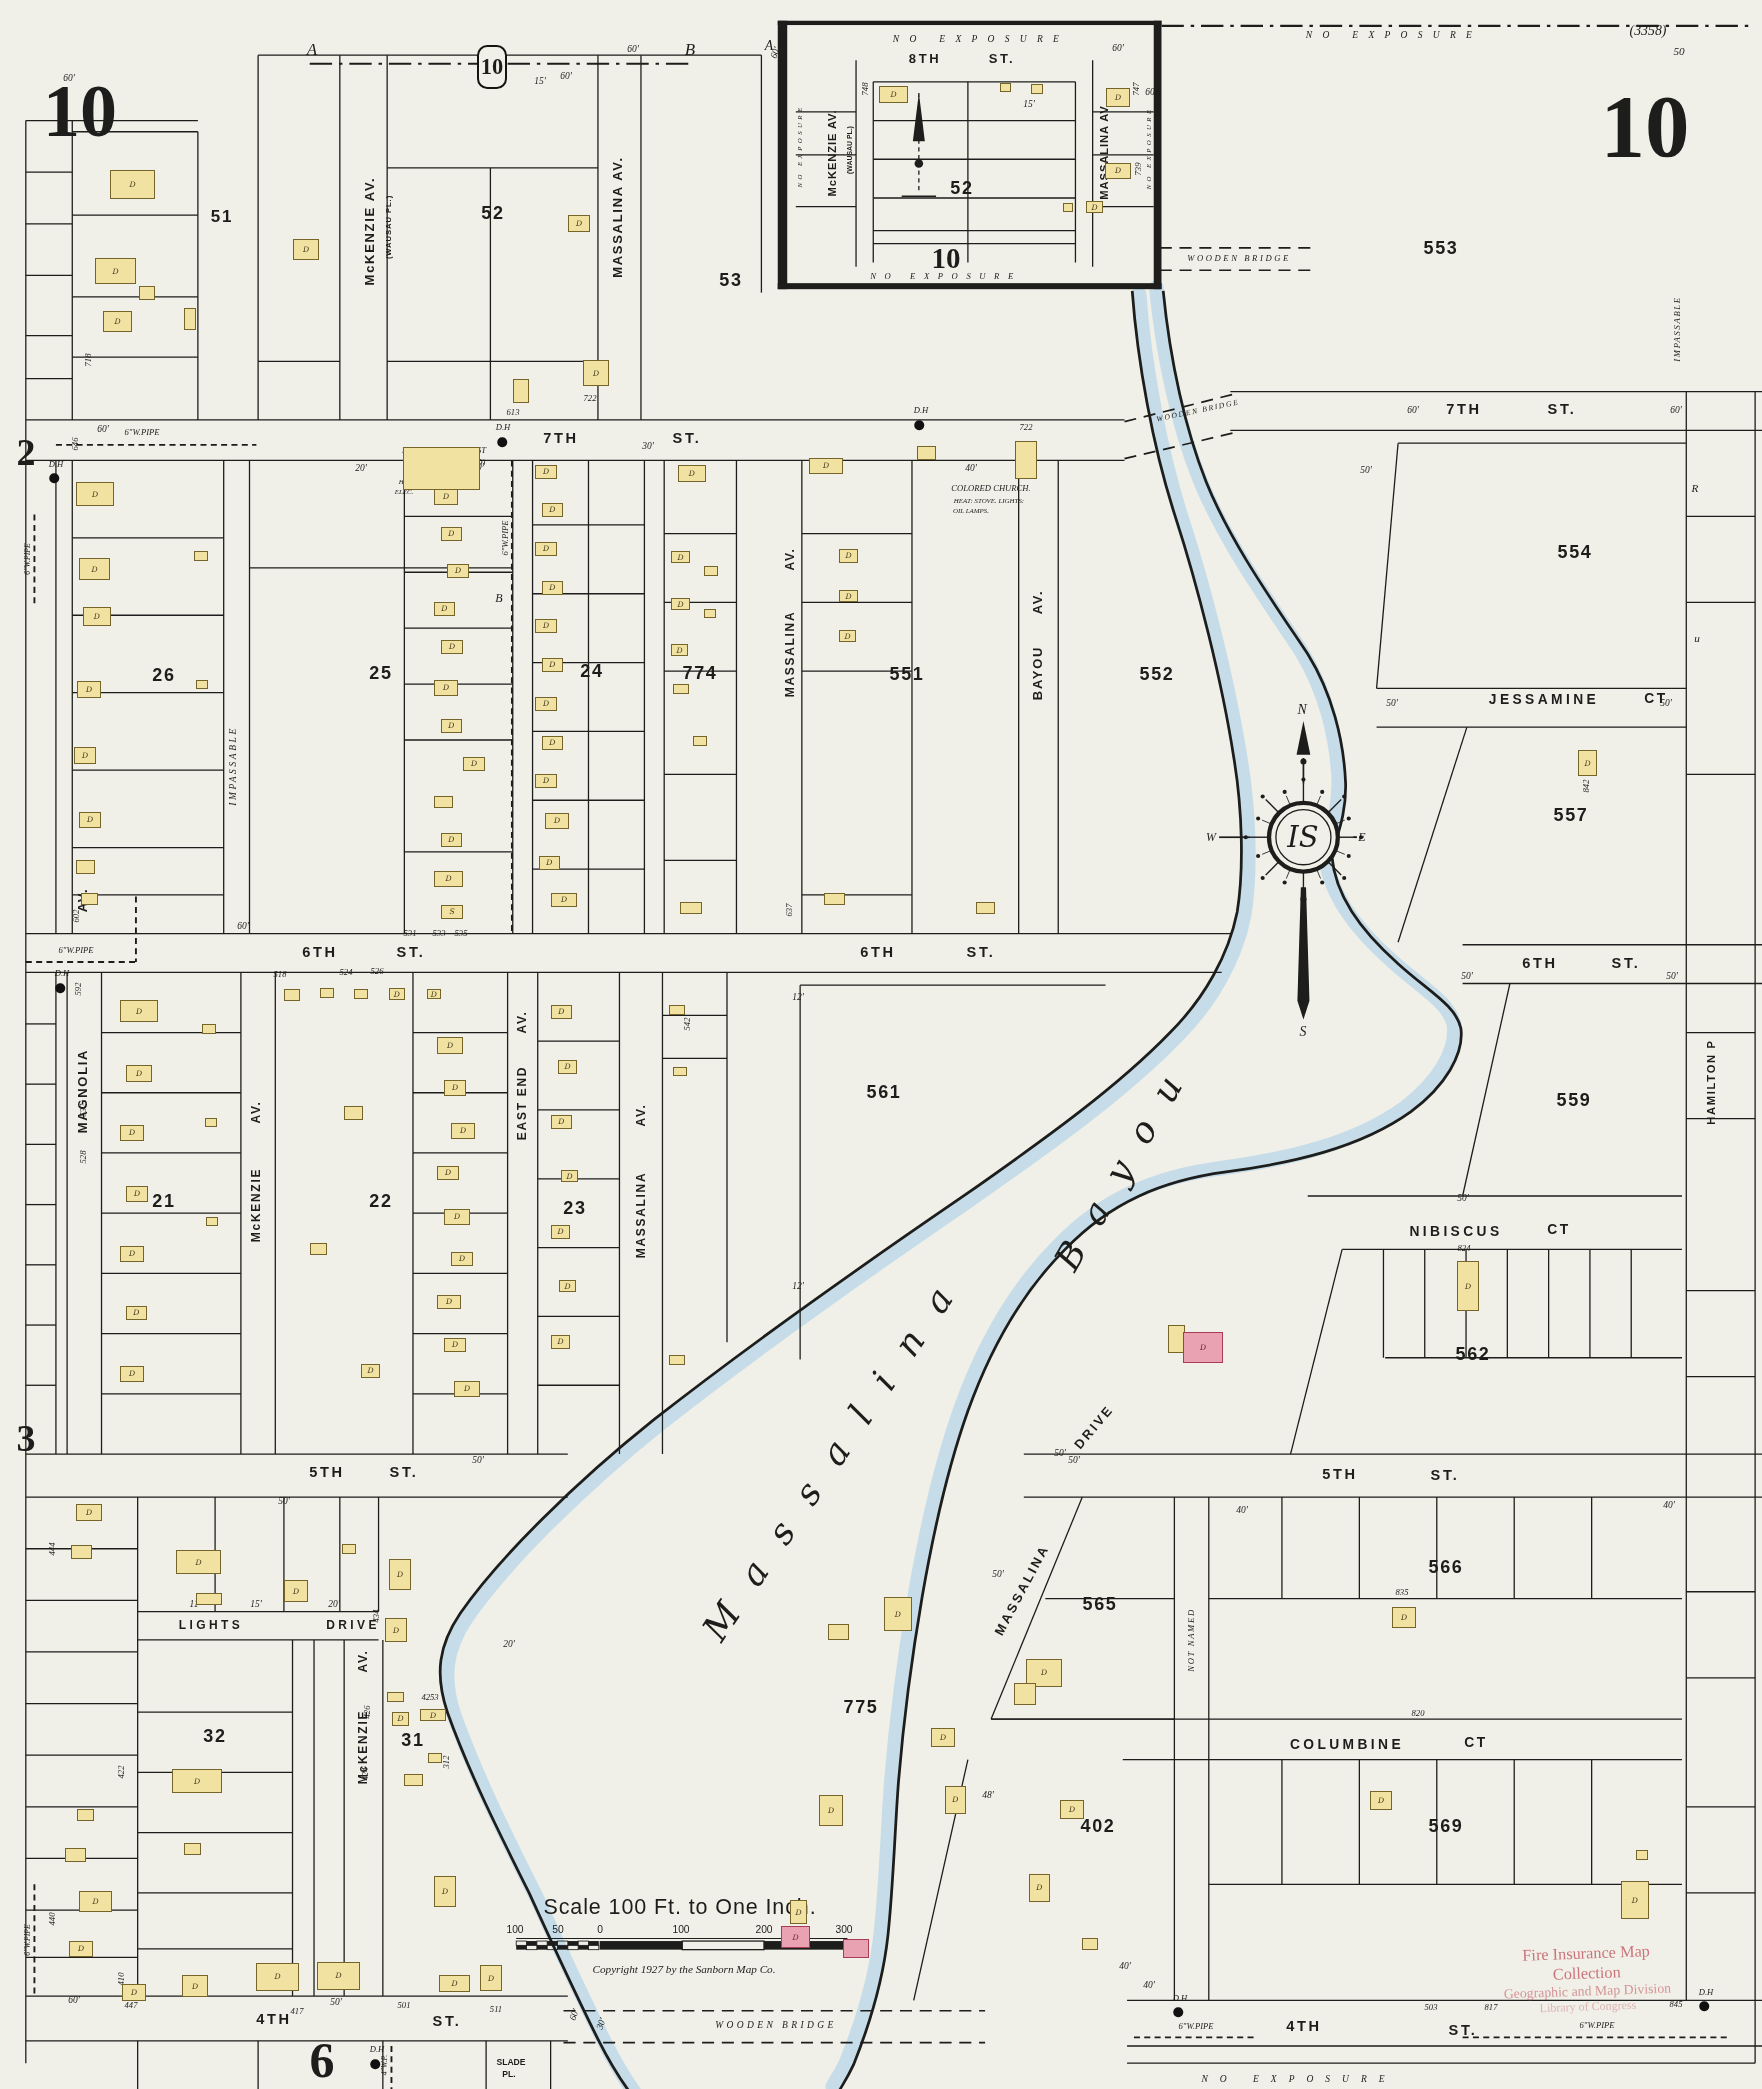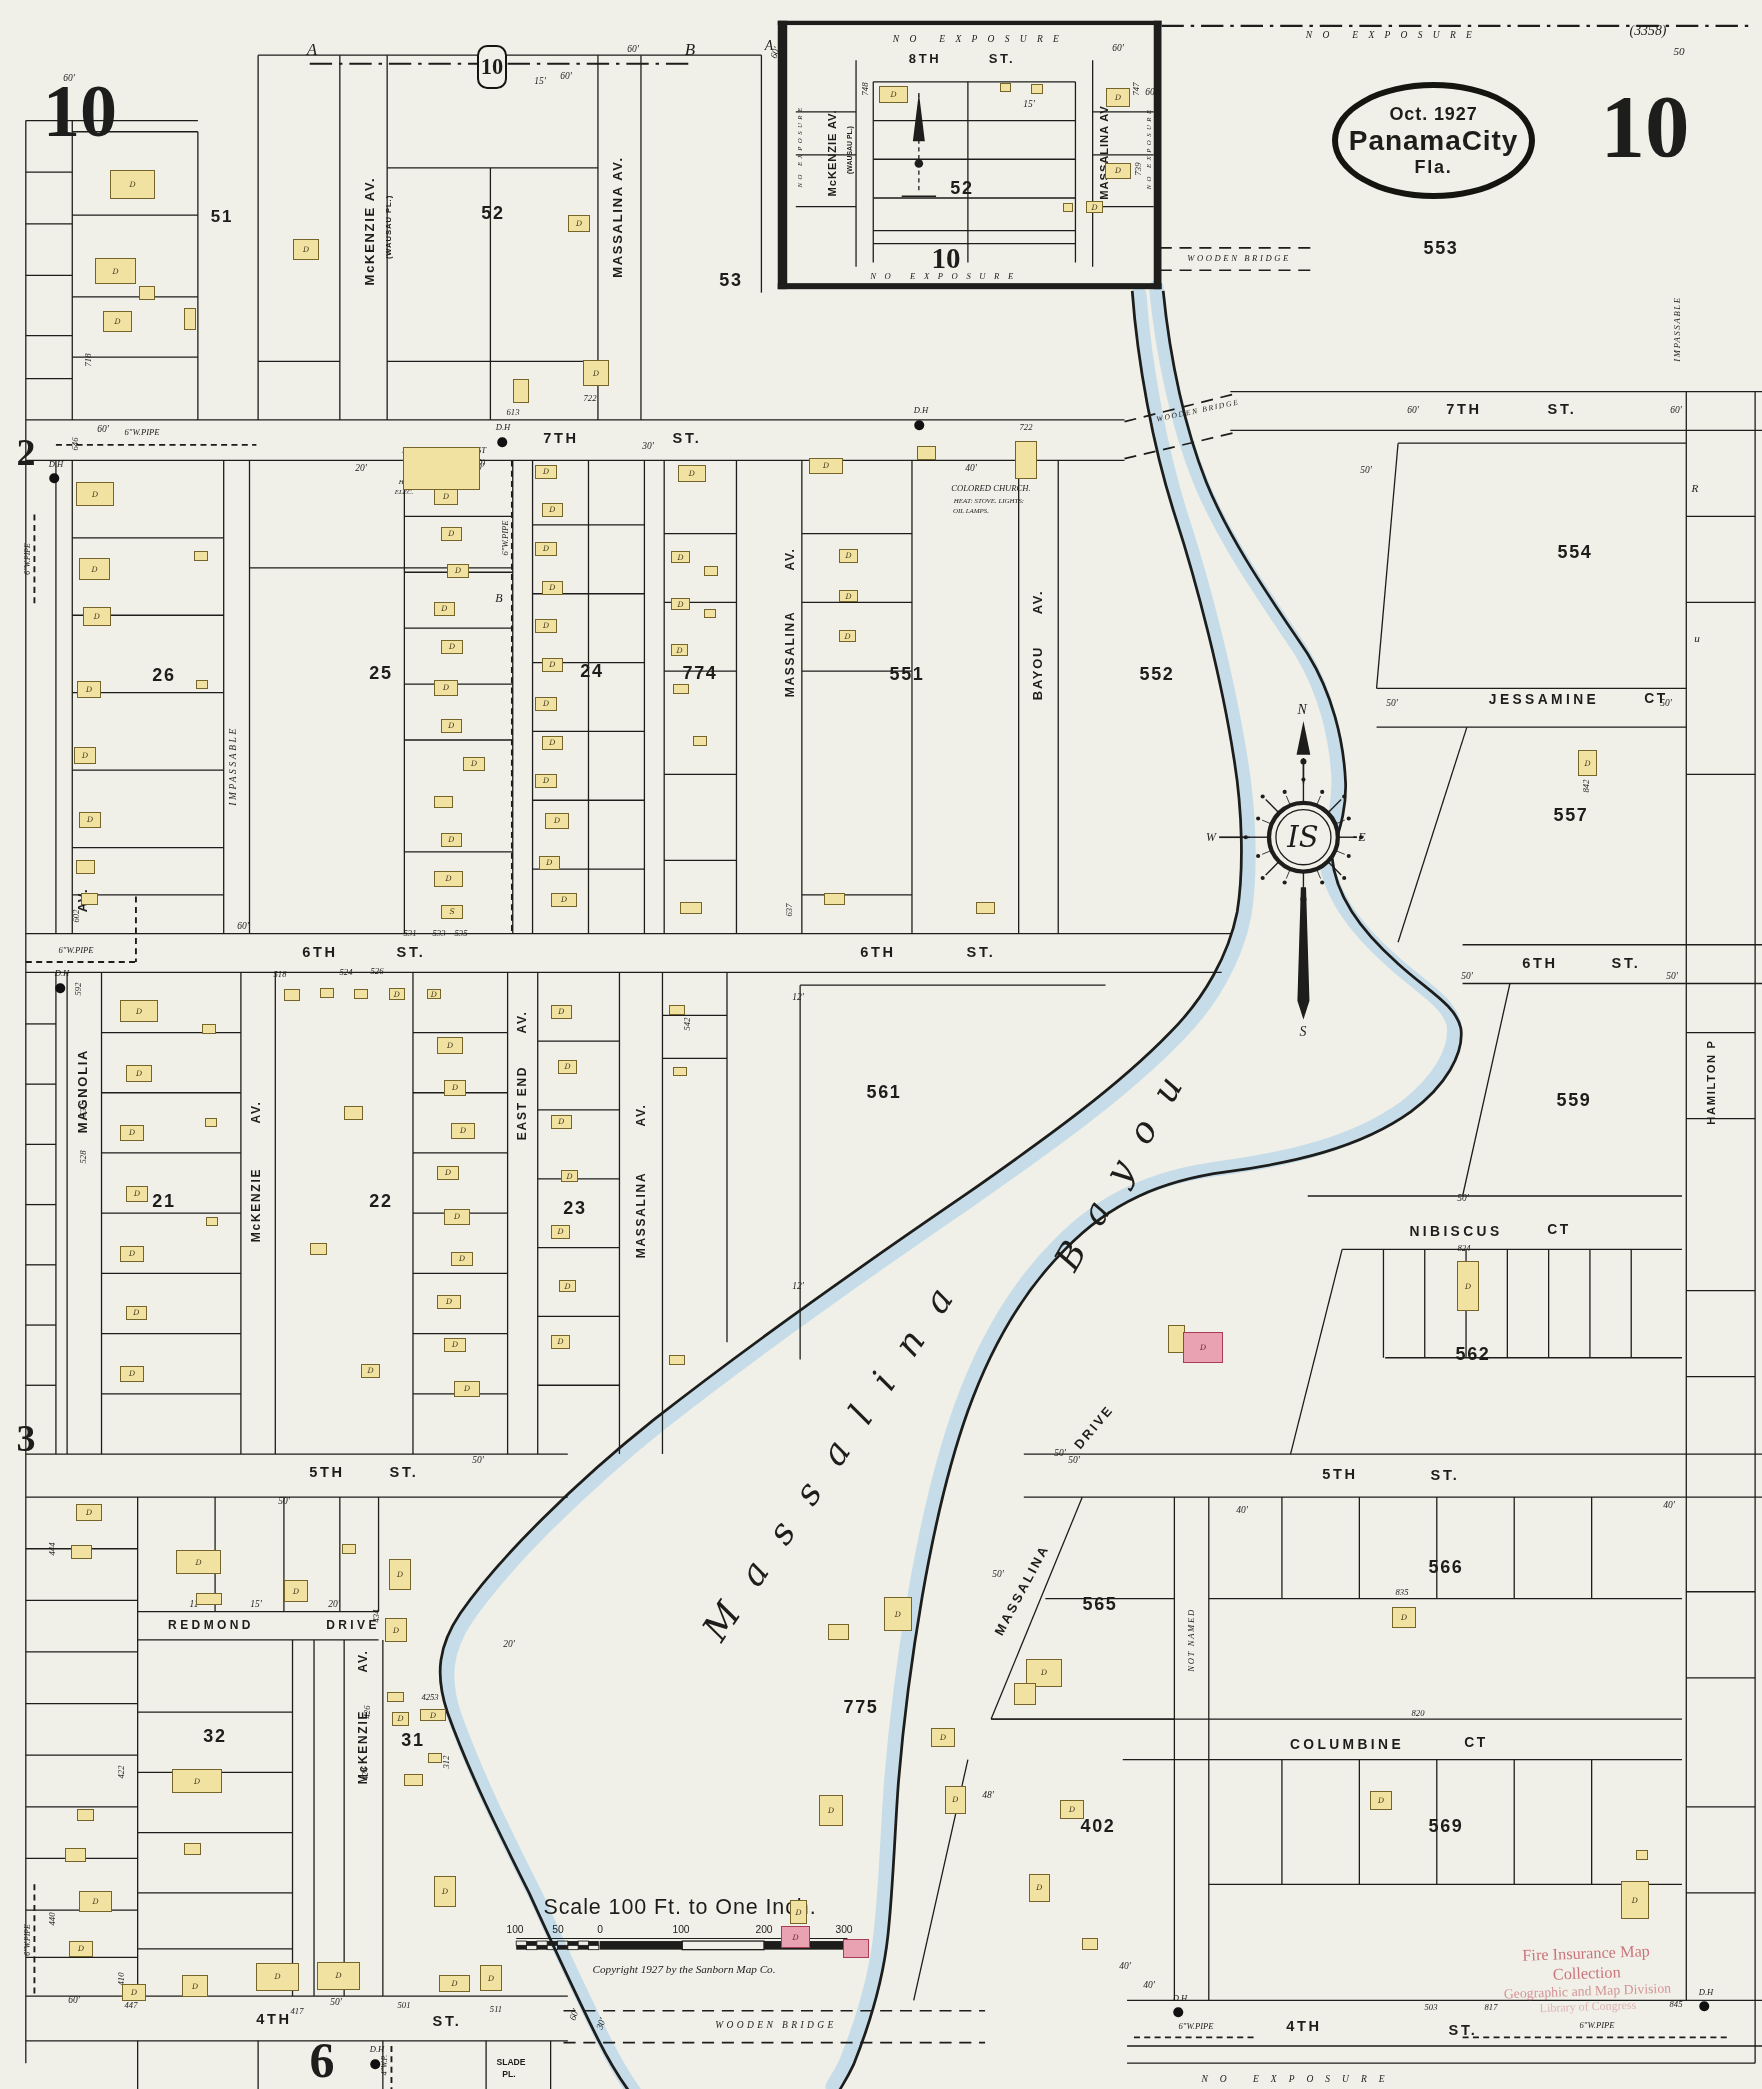--- a/index.html
+++ b/index.html
@@ -341,25 +341,20 @@
       <rect x="672" y="2261" width="12" height="5" fill="#1d1d1b"></rect>
       <rect x="672" y="2256" width="12" height="5" fill="none" stroke="#1d1d1b" stroke-width="1"></rect>
       <rect x="684" y="2256" width="12" height="5" fill="#1d1d1b"></rect>
       <rect x="684" y="2261" width="12" height="5" fill="none" stroke="#1d1d1b" stroke-width="1"></rect>
       <rect x="697" y="2256" width="96" height="10" fill="#1d1d1b"></rect>
       <rect x="793" y="2256" width="95" height="10" fill="none" stroke="#1d1d1b" stroke-width="1.5"></rect>
       <rect x="888" y="2256" width="97" height="10" fill="#1d1d1b"></rect>
       <line x1="600" y1="2253" x2="985" y2="2253" stroke="#1d1d1b" stroke-width="1.2"></line>
     </svg>
 
-  <div id="title-oval">
-    <span class="t1">Oct. 1927</span>
-    <span class="t2">PanamaCity</span>
-    <span class="t3">Fla.</span>
-  </div>
 
   <div class="marker10" style="left:492px;top:67px;">
     <span>10</span>
   </div>
 
   <div class="lbl" style="left:680px;top:1907px;font-size:21.5px;letter-spacing:0.9px;">Scale 100 Ft. to One Inch.</div>
   <div class="lbl" style="left:684px;top:1970px;font-size:11.2px;font-style:italic;font-family:'Liberation Serif',serif;">Copyright 1927 by the Sanborn Map Co.</div>
 
   <div id="stamp">
     <div class="s1">Fire Insurance Map Collection</div>
@@ -381,21 +376,21 @@
       <div class="lbl" style="left: 1540px; top: 964px; font-size: 14.6px; font-weight: bold; letter-spacing: 2.6px; transform: translate(-50%, -50%);">6TH</div>
       <div class="lbl" style="left: 1626px; top: 964px; font-size: 14.6px; font-weight: bold; letter-spacing: 2.6px; transform: translate(-50%, -50%);">ST.</div>
       <div class="lbl" style="left: 327px; top: 1473px; font-size: 14.6px; font-weight: bold; letter-spacing: 2.6px; transform: translate(-50%, -50%);">5TH</div>
       <div class="lbl" style="left: 404px; top: 1473px; font-size: 14.6px; font-weight: bold; letter-spacing: 2.6px; transform: translate(-50%, -50%);">ST.</div>
       <div class="lbl" style="left: 1340px; top: 1475px; font-size: 14.6px; font-weight: bold; letter-spacing: 2.6px; transform: translate(-50%, -50%);">5TH</div>
       <div class="lbl" style="left: 1445px; top: 1476px; font-size: 14.6px; font-weight: bold; letter-spacing: 2.6px; transform: translate(-50%, -50%);">ST.</div>
       <div class="lbl" style="left: 274px; top: 2020px; font-size: 14.6px; font-weight: bold; letter-spacing: 2.6px; transform: translate(-50%, -50%);">4TH</div>
       <div class="lbl" style="left: 447px; top: 2022px; font-size: 14.6px; font-weight: bold; letter-spacing: 2.6px; transform: translate(-50%, -50%);">ST.</div>
       <div class="lbl" style="left: 1304px; top: 2027px; font-size: 14.6px; font-weight: bold; letter-spacing: 2.6px; transform: translate(-50%, -50%);">4TH</div>
       <div class="lbl" style="left: 1463px; top: 2031px; font-size: 14.6px; font-weight: bold; letter-spacing: 2.6px; transform: translate(-50%, -50%);">ST.</div>
-      <div class="lbl" style="left: 211px; top: 1625px; font-size: 12px; font-weight: bold; letter-spacing: 3.4px; transform: translate(-50%, -50%);">REDMOND</div>
+      <div class="lbl" style="left: 211px; top: 1625px; font-size: 12px; font-weight: bold; letter-spacing: 3.4px; transform: translate(-50%, -50%);">LIGHTS</div>
       <div class="lbl" style="left: 353px; top: 1625px; font-size: 12px; font-weight: bold; letter-spacing: 3.4px; transform: translate(-50%, -50%);">DRIVE</div>
       <div class="lbl" style="left: 1544px; top: 700px; font-size: 13.8px; font-weight: bold; letter-spacing: 3.4px; transform: translate(-50%, -50%);">JESSAMINE</div>
       <div class="lbl" style="left: 1656px; top: 699px; font-size: 13.8px; font-weight: bold; letter-spacing: 2.6px; transform: translate(-50%, -50%);">CT</div>
       <div class="lbl" style="left: 1456px; top: 1232px; font-size: 13.8px; font-weight: bold; letter-spacing: 3.4px; transform: translate(-50%, -50%);">NIBISCUS</div>
       <div class="lbl" style="left: 1559px; top: 1230px; font-size: 13.8px; font-weight: bold; letter-spacing: 2.6px; transform: translate(-50%, -50%);">CT</div>
       <div class="lbl" style="left: 1347px; top: 1745px; font-size: 13.8px; font-weight: bold; letter-spacing: 3.4px; transform: translate(-50%, -50%);">COLUMBINE</div>
       <div class="lbl" style="left: 1476px; top: 1743px; font-size: 13.8px; font-weight: bold; letter-spacing: 2.6px; transform: translate(-50%, -50%);">CT</div>
       <div class="lbl" style="left: 370px; top: 231px; font-size: 13px; font-weight: bold; letter-spacing: 1.7px; transform: translate(-50%, -50%) rotate(-90deg);">McKENZIE AV.</div>
       <div class="lbl" style="left: 389px; top: 227px; font-size: 7.7px; font-weight: bold; letter-spacing: 0.9px; transform: translate(-50%, -50%) rotate(-90deg);">(WAUSAU PL.)</div>
       <div class="lbl" style="left: 618px; top: 217px; font-size: 13px; font-weight: bold; letter-spacing: 1.7px; transform: translate(-50%, -50%) rotate(-90deg);">MASSALINA AV.</div>

